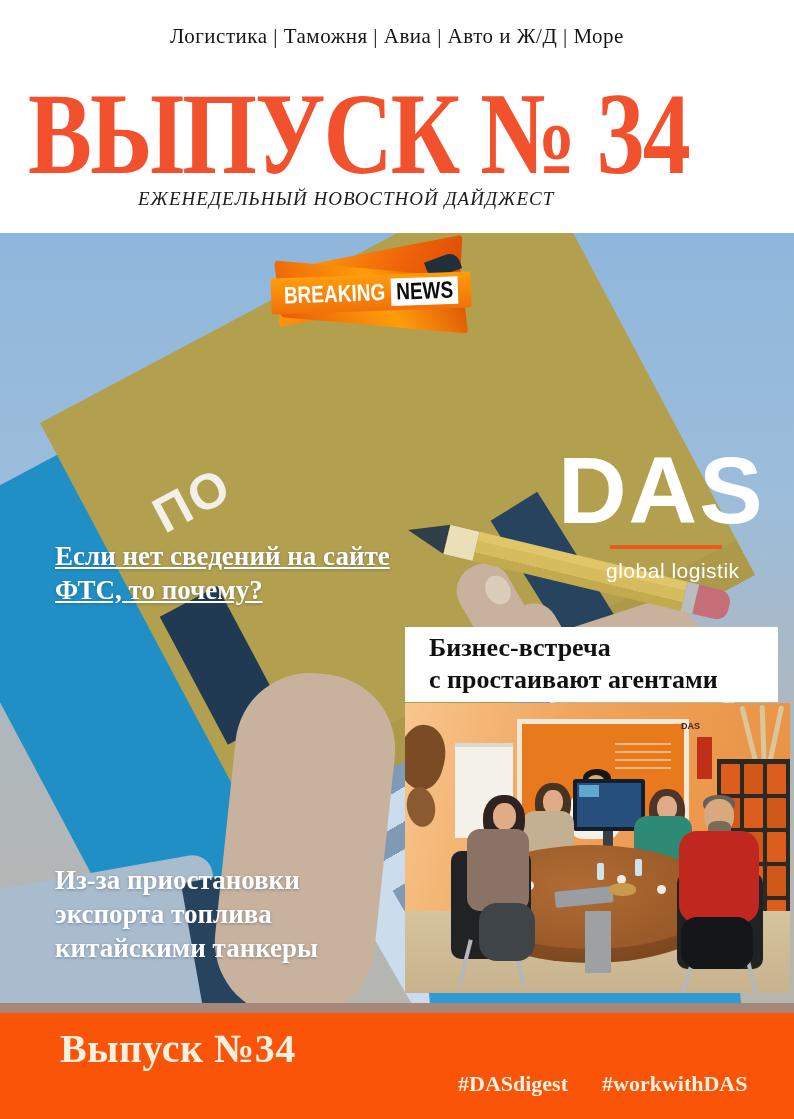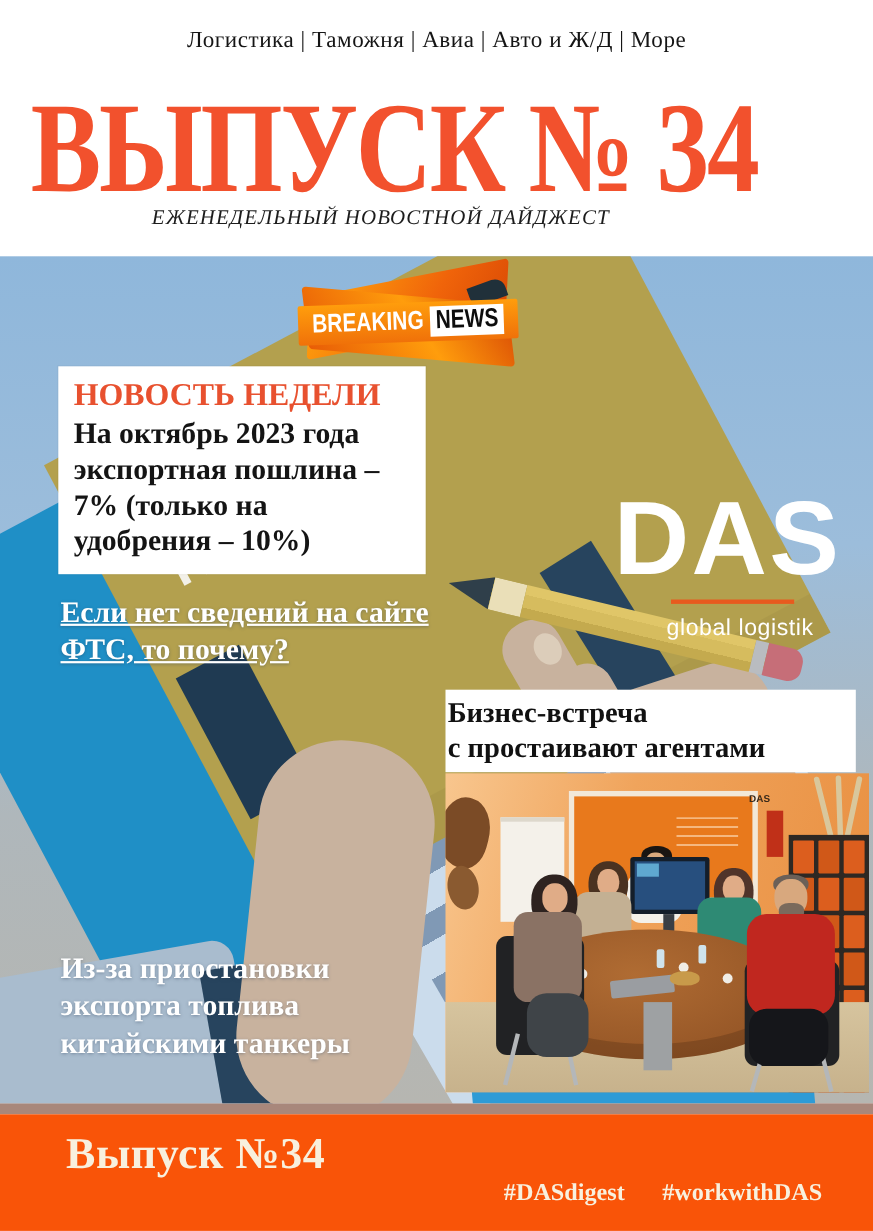--- a/index.html
+++ b/index.html
@@ -109,21 +109,21 @@
 
   
   .das-logo { left:558px; top:212px; z-index:12; width:210px;
     font-family:"Liberation Sans","DejaVu Sans",sans-serif; color:#ffffff; }
   .das-logo .das-word { font-size:95px; font-weight:bold; letter-spacing:2px; line-height:0.95; }
   .das-logo .das-rule { width:112px; height:4px; background:#E85A1E; margin:10px 0 10px 52px; }
   .das-logo .das-tag { font-size:21px; margin-left:48px; letter-spacing:0.5px; }
 
   
   .meeting-box { left:405px; top:394px; width:373px; z-index:21;
-    background:#ffffff; padding:5px 13px 7px 2px; }
+    background:#ffffff; padding:5px 13px 7px 24px; }
   .meeting-box div { color:#111111; font-size:26px; font-weight:bold; line-height:1.22; }
   .photo { left:405px; top:470px; width:385px; height:290px; z-index:21; overflow:hidden;
     background:linear-gradient(105deg,#F8C68E 0%,#F0A45C 38%,#E88E3F 100%); }
   .ph { position:absolute; }
   .ph-floor { left:0; bottom:0; width:100%; height:82px;
     background:linear-gradient(180deg,#D6C49E,#C7B28C); }
   .ph-map1 { left:-6px; top:22px; width:46px; height:64px; background:#7B4B26;
     border-radius:45% 55% 40% 60%; transform:rotate(15deg); }
   .ph-map2 { left:2px; top:84px; width:28px; height:40px; background:#8A5A30;
     border-radius:50%; transform:rotate(-10deg); }
@@ -214,24 +214,20 @@
     <div class="shape badge">
       <div class="rib1"></div>
       <div class="rib2"></div>
       <div class="fold"></div>
       <div class="bar">
         <span class="w1">BREAKING</span>
         <span class="w2">NEWS</span>
       </div>
     </div>
 
-    <div class="shape news-box">
-      <h2>НОВОСТЬ НЕДЕЛИ</h2>
-      <p>На октябрь 2023 года экспортная пошлина – 7% (только на удобрения – 10%)</p>
-    </div>
 
     <div class="headline hl-1">Если нет сведений на сайте ФТС, то почему?</div>
     <div class="headline hl-4">Из-за приостановки экспорта топлива китайскими танкеры</div>
 
     <div class="shape das-logo">
       <div class="das-word">DAS</div>
       <div class="das-rule"></div>
       <div class="das-tag">global logistik</div>
     </div>
 

